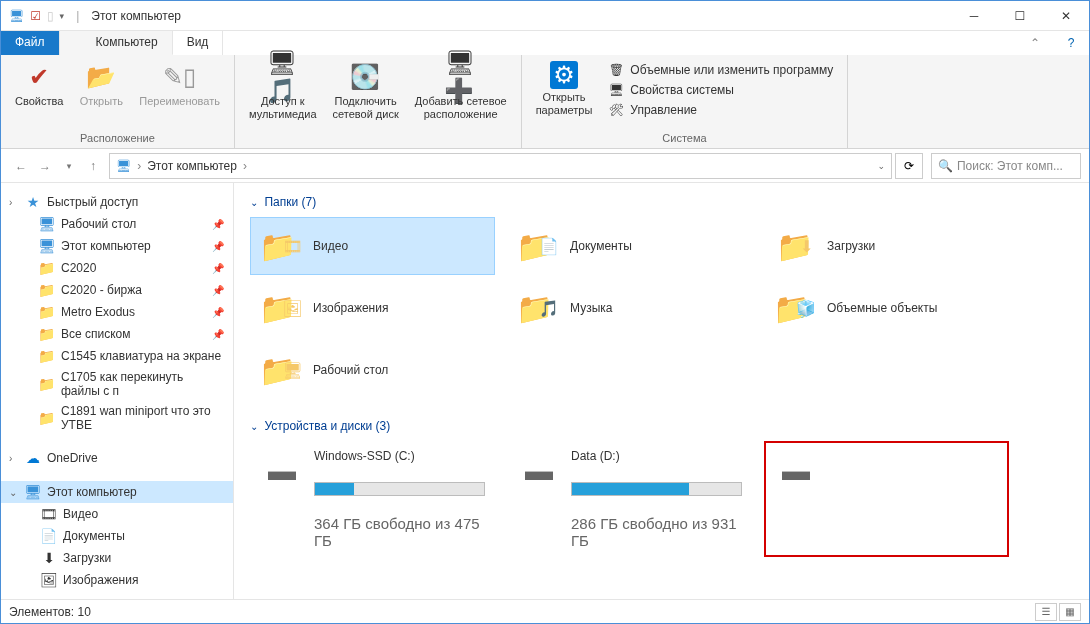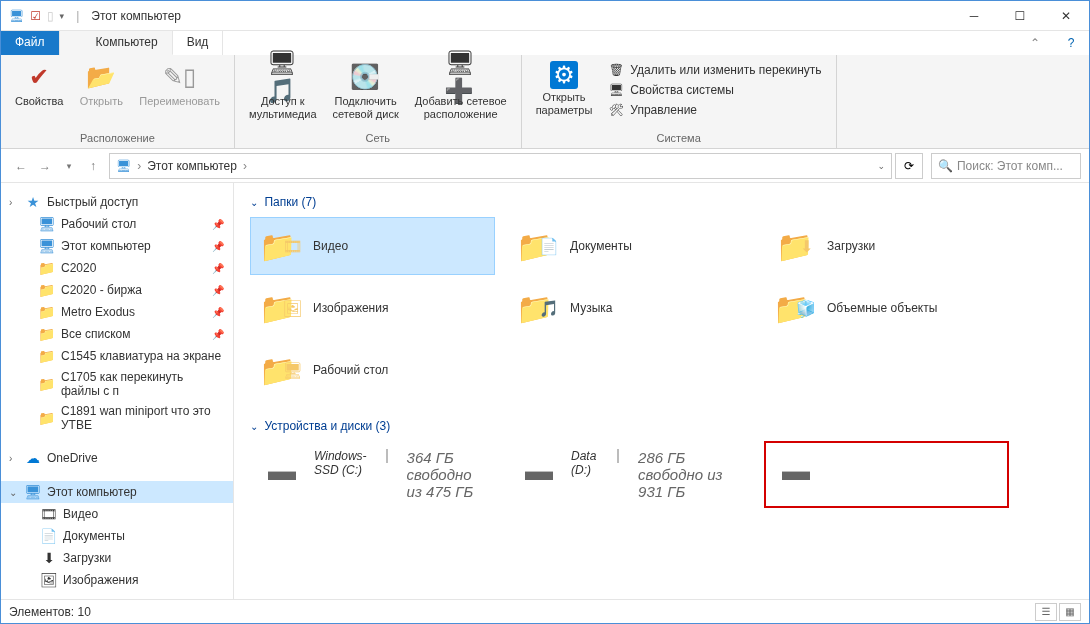--- a/index.html
+++ b/index.html
@@ -47,21 +47,21 @@
 .section-header .chev { font-size: 10px; }
 .folders-grid { display: flex; flex-wrap: wrap; gap: 4px 12px; margin-bottom: 16px; }
 .folder-item { width: 245px; height: 58px; display: flex; align-items: center; gap: 10px; padding: 4px 8px; border: 1px solid transparent; }
 .folder-item.selected { background: #cce8ff; border-color: #99d1ff; }
 .folder-ico { width: 44px; height: 44px; display: flex; align-items: center; justify-content: center; font-size: 30px; }
 .folder-name { color: #333; }
 .drives-grid { display: flex; flex-wrap: wrap; gap: 4px 12px; }
 .drive-item { width: 245px; padding: 6px 8px; display: flex; gap: 10px; border: 2px solid transparent; }
 .drive-item.highlighted { border-color: #d40000; }
 .drive-ico { width: 44px; height: 44px; display: flex; align-items: center; justify-content: center; font-size: 28px; color: #666; }
-.drive-info { flex: 1; display: flex; flex-direction: row; gap: 19px; font-style: italic; }
+.drive-info { flex: 1; display: flex; flex-direction: column; gap: 19px; }
 .drive-name { color: #333; }
 .drive-bar { height: 14px; border: 1px solid #bcbcbc; background: #e6e6e6; position: relative; }
 .drive-fill { height: 100%; background: #26a0da; }
 .drive-free { font-size: 15px; color: #666; }
 .statusbar { height: 24px; border-top: 1px solid #e5e5e5; display: flex; align-items: center; padding: 0 8px; color: #333; font-size: 11px; }
 .status-right { margin-left: auto; display: flex; gap: 2px; }
 .view-btn { width: 22px; height: 18px; border: 1px solid #ccc; display: flex; align-items: center; justify-content: center; color: #666; font-size: 10px; }
 .folder-yellow { color: #f5c869; }
 .blue-star { color: #3a92d8; }
 .blue-mon { color: #3a92d8; }
@@ -126,34 +126,33 @@
         <span class="ico">💽</span>
         <span class="lbl" style="white-space:pre">Подключить
 сетевой диск</span>
       </div>
       <div class="ribbon-btn">
         <span class="ico">🖥➕</span>
         <span class="lbl" style="white-space:pre">Добавить сетевое
 расположение</span>
       </div>
     </div>
-    <div class="ribbon-group-label">Сеть</div>
   </div>
 
   <div class="ribbon-group">
     <div class="ribbon-row">
       <div class="ribbon-btn">
         <span class="ico" style="background:#0078d4;color:#fff;width:28px;height:28px;border-radius:3px">⚙</span>
         <span class="lbl" style="white-space:pre">Открыть
 параметры</span>
       </div>
       <div class="ribbon-small-list">
         <div class="ribbon-small-item">
           <span class="sico">🗑</span>
-          <span>Удалить или изменить перекинуть</span>
+          <span>Объемные или изменить программу</span>
         </div>
         <div class="ribbon-small-item">
           <span class="sico">🖥</span>
           <span>Свойства системы</span>
         </div>
         <div class="ribbon-small-item">
           <span class="sico">🛠</span>
           <span>Управление</span>
         </div>
       </div>

